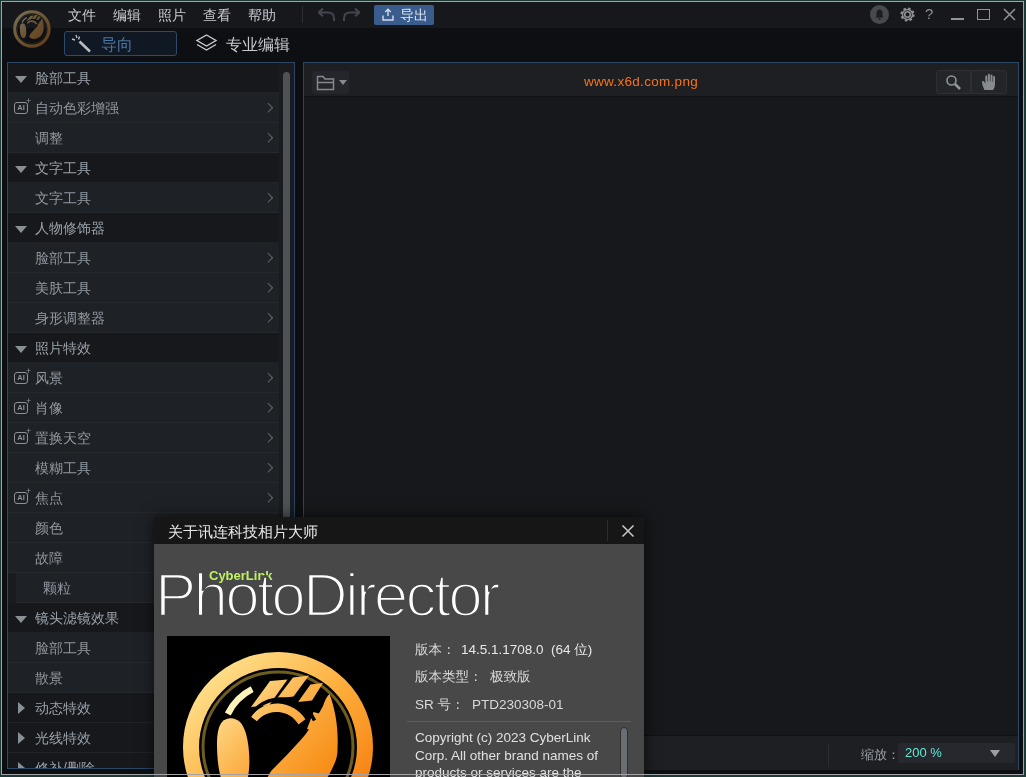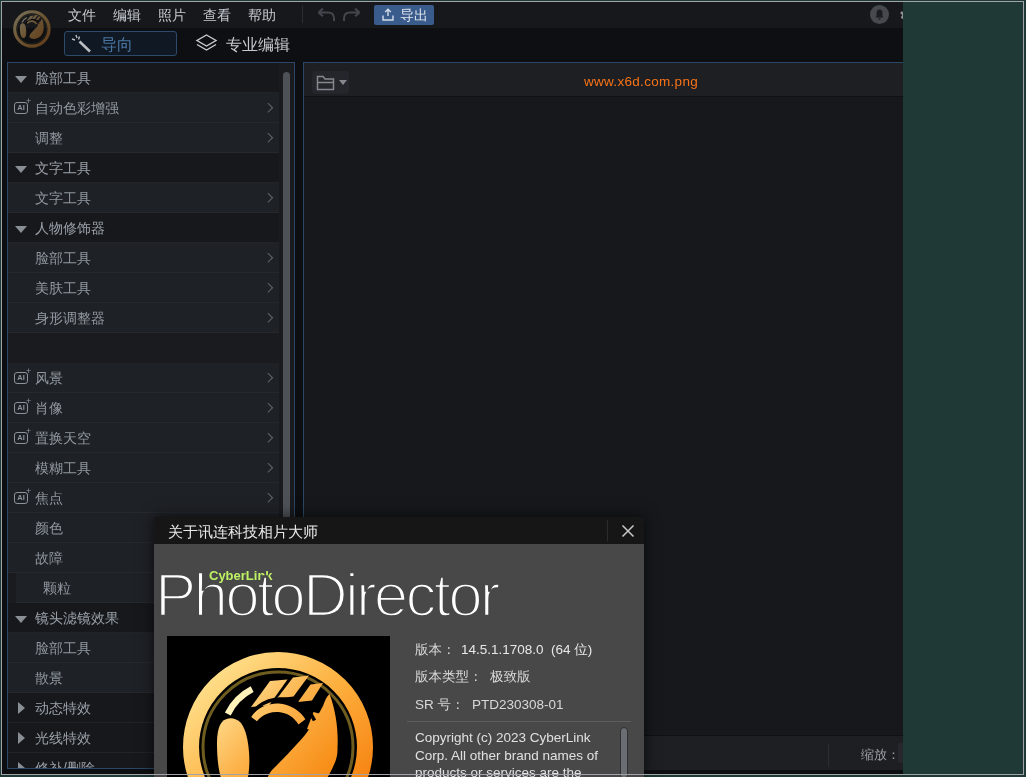--- a/index.html
+++ b/index.html
@@ -1,19 +1,19 @@
 <!DOCTYPE html>
 <html><head>
 <meta charset="utf-8">
 <style>
   * { margin:0; padding:0; box-sizing:border-box; }
   html,body { width:1026px; height:777px; overflow:hidden; }
   body { -webkit-font-smoothing:antialiased; background:#1e3936; font-family:"Liberation Sans", sans-serif; position:relative; }
   .abs { position:absolute; }
-  #win { position:absolute; left:1px; top:1px; width:902px; height:774px;
+  #win { position:absolute; left:1px; top:1px; width:1023px; height:774px;
          background:#0d0e11; overflow:hidden; }
   #winborder { position:absolute; left:1px; top:1px; width:1023px; height:774px;
          border:1px solid #a2a3a8; z-index:60; pointer-events:none; }
   
   #titlebar { position:absolute; left:0; top:0; width:100%; height:27px; background:#17181c; }
   #row2 { position:absolute; left:0; top:27px; width:100%; height:34px; background:#0e0f12; }
   .menuitem { position:absolute; top:6px; font-size:14px; color:#c6cbd1; }
   
   #sidebar { position:absolute; left:6px; top:61px; width:288px; height:707px;
              border:1px solid #2a4765; background:#191b1f; overflow:hidden; }
@@ -151,20 +151,24 @@
         <div class="chev"></div>
       </div>
     <div class="srow item" style="top:210px;">
         <div class="stxt">美肤工具</div>
         <div class="chev"></div>
       </div>
     <div class="srow item" style="top:240px;">
         <div class="stxt">身形调整器</div>
         <div class="chev"></div>
       </div>
+    <div class="srow hdr" style="top:270px;">
+        <div class="tri-d"></div>
+        <div class="stxt">照片特效</div>
+      </div>
     <div class="srow item" style="top:300px;">
         <div class="aiic">AI</div>
         <div class="aiplus">+</div>
         <div class="stxt">风景</div>
         <div class="chev"></div>
       </div>
     <div class="srow item" style="top:330px;">
         <div class="aiic">AI</div>
         <div class="aiplus">+</div>
         <div class="stxt">肖像</div>

